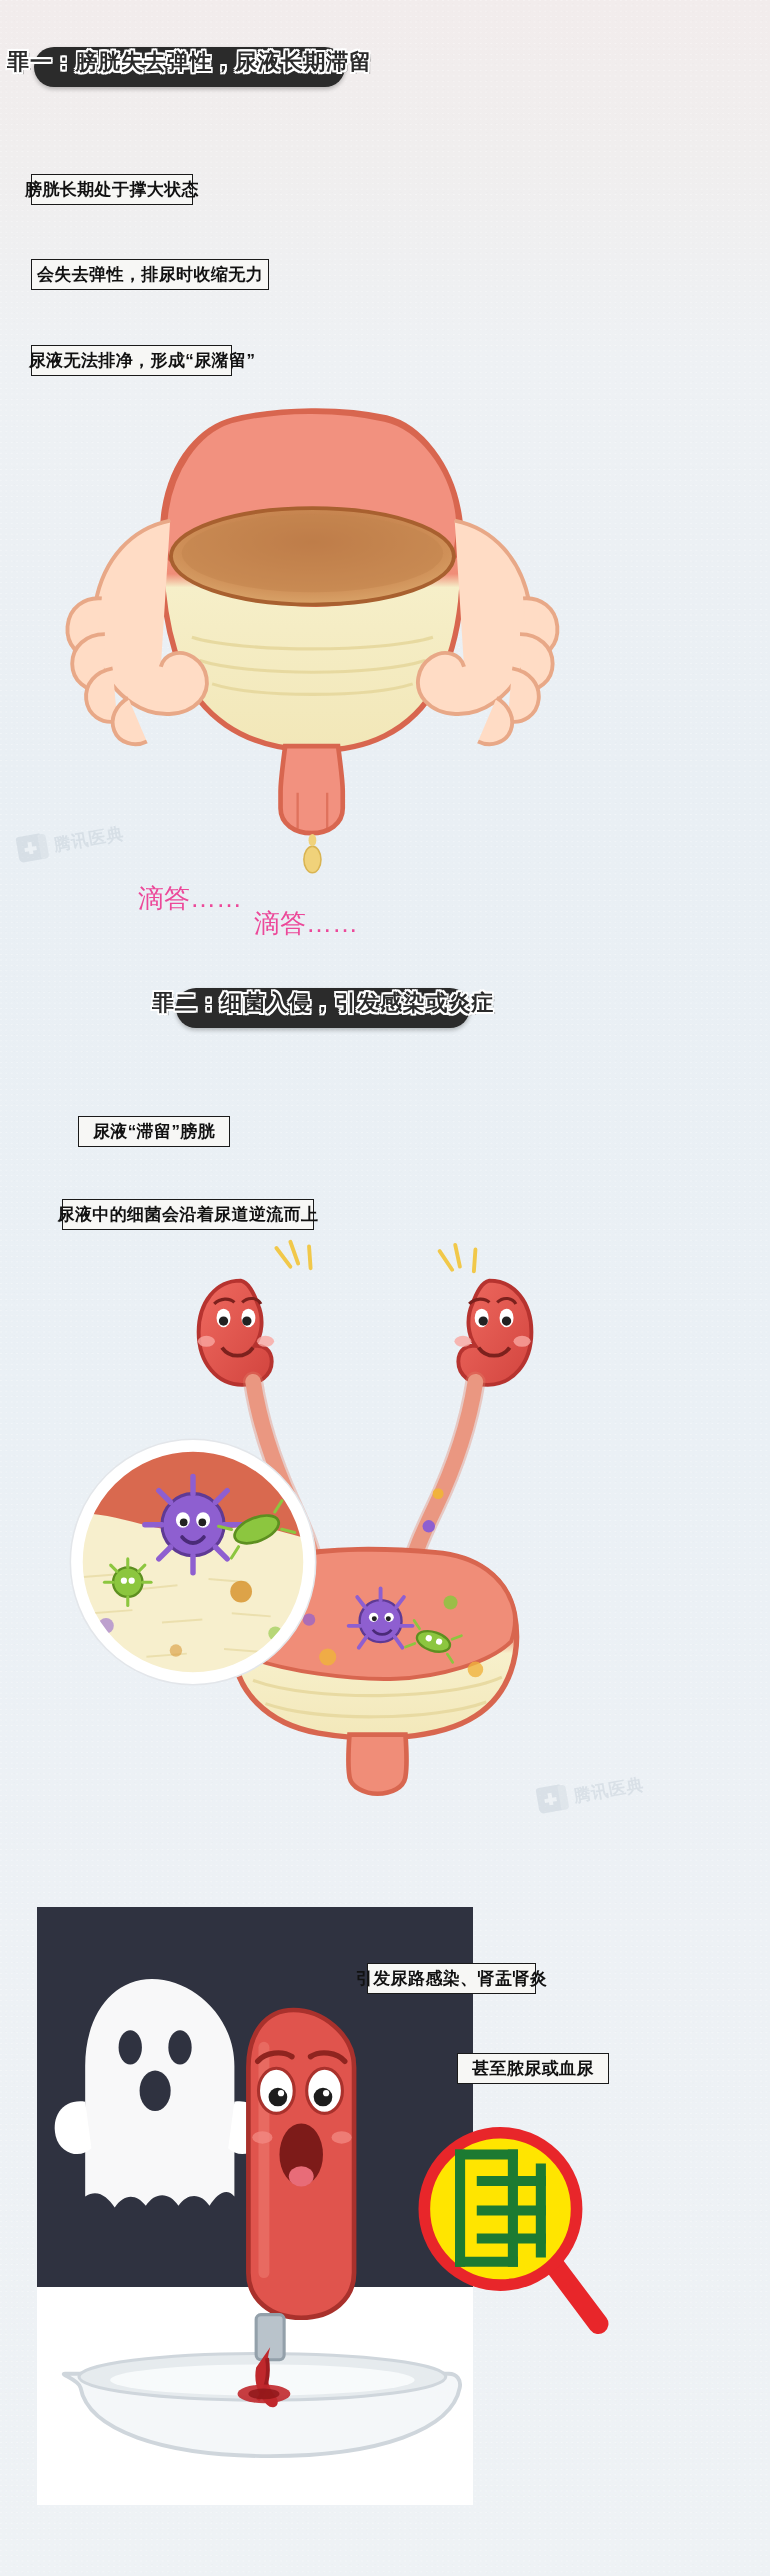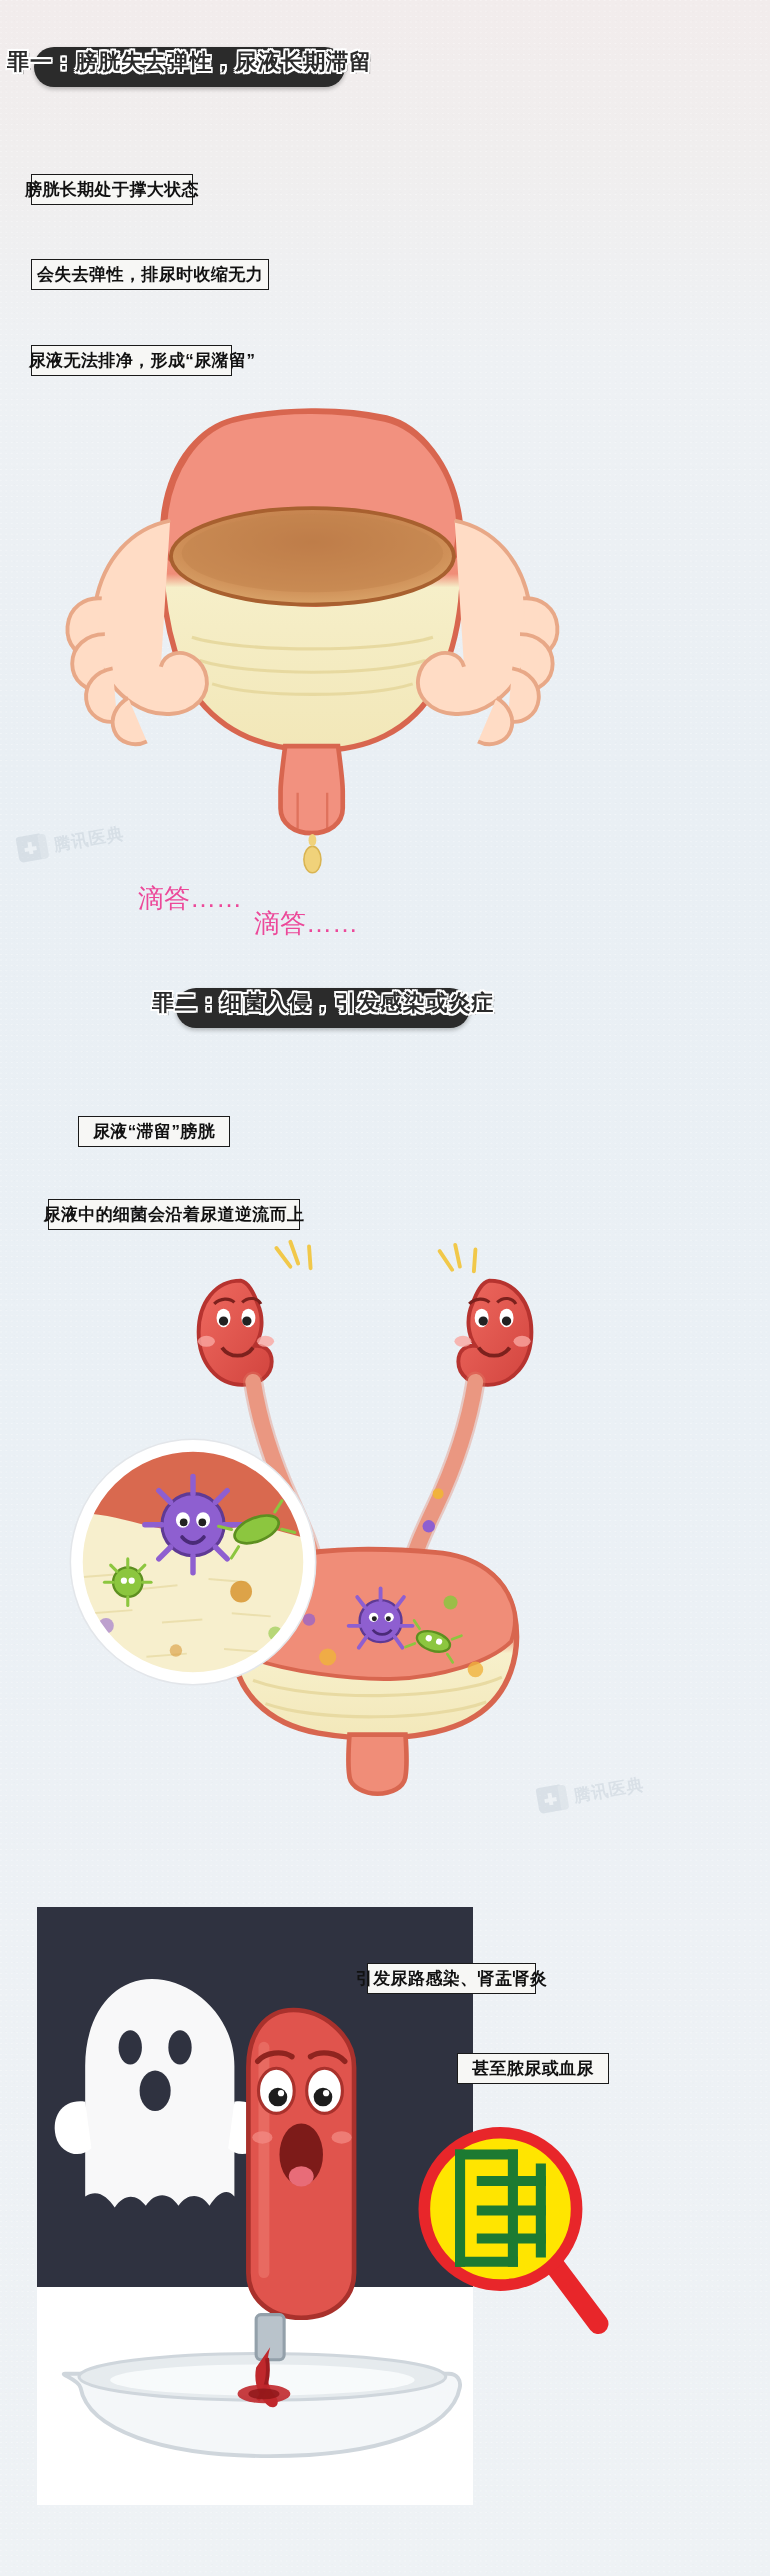--- a/index.html
+++ b/index.html
@@ -153,21 +153,21 @@
   <div class="tx">腾讯医典</div>
 </div>
 
 <div class="banner" style="left:146px; top:988px; width:294px;margin-left:30px;">
   <span>罪二：细菌入侵，引发感染或炎症</span>
 </div>
 
 <div class="cap" style="left:62px; top:1116px; width:152px;margin-left:16px;">
   <span>尿液“滞留”膀胱</span>
 </div>
-<div class="cap" style="left:48px; top:1199px; width:252px;">
+<div class="cap" style="left:62px; top:1199px; width:252px;">
   <span>尿液中的细菌会沿着尿道逆流而上</span>
 </div>
 
 <svg class="ill" style="left:124px; top:1237px;" width="622" height="560" viewBox="0 0 800 720">
   <defs>
     <linearGradient id="kid" x1="0" y1="0" x2="1" y2="1">
       <stop offset="0%" stop-color="#ef6a60"></stop>
         <stop offset="100%" stop-color="#d2443e"></stop>
     </linearGradient>
     <linearGradient id="blad2" x1="0" y1="0" x2="0" y2="1">

